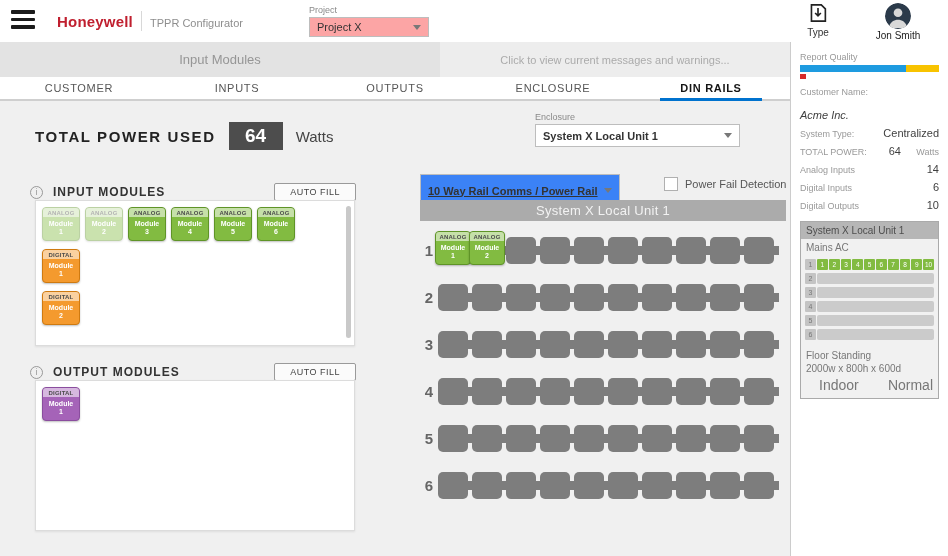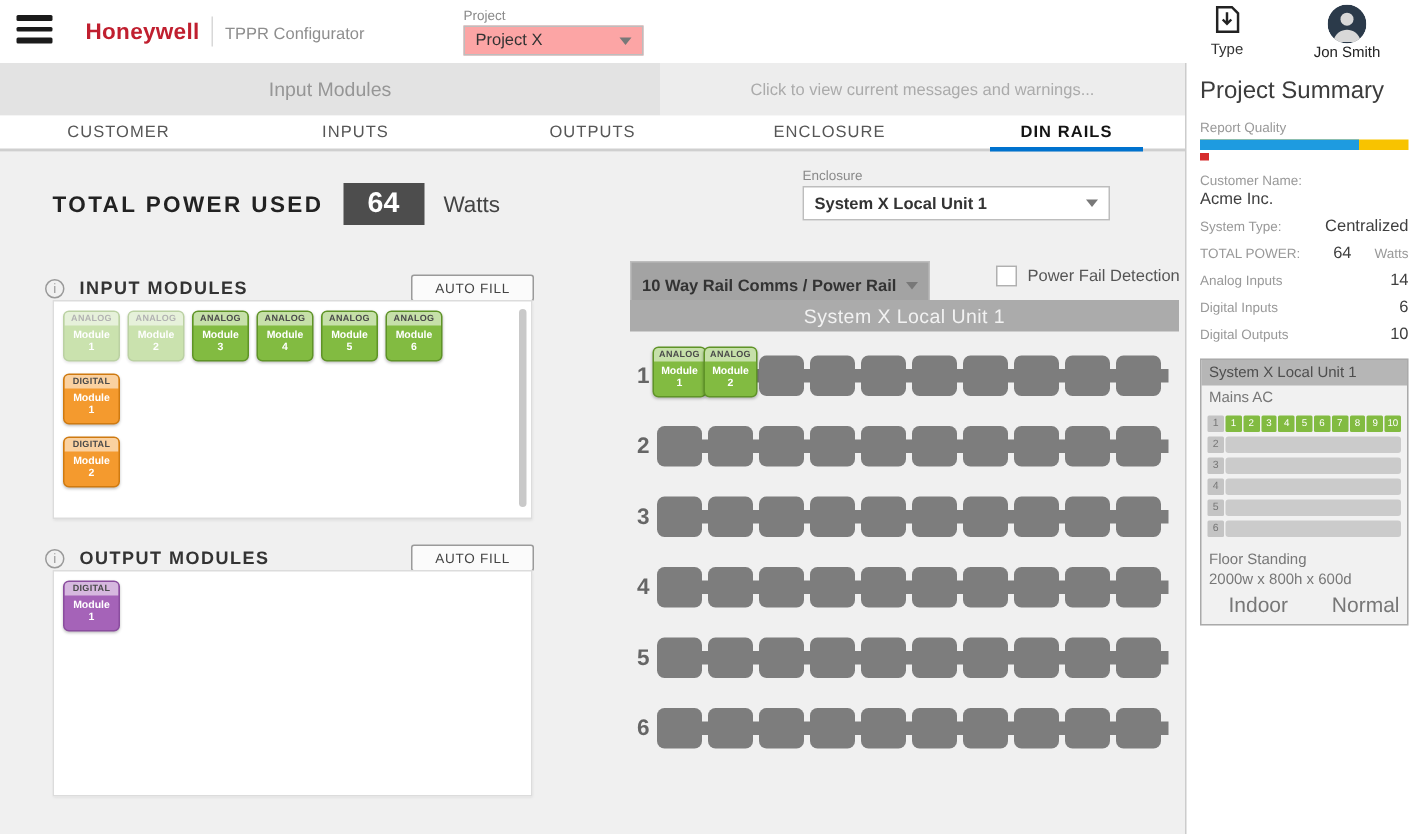--- a/index.html
+++ b/index.html
@@ -76,21 +76,21 @@
   .module-type{font-size:6px;font-weight:bold;text-align:center;padding:2px 0 1px;
                background:rgba(255,255,255,.55);color:#4a4a4a;letter-spacing:.2px;}
   .module-body{color:#fff;font-size:7px;font-weight:bold;text-align:center;padding:3px 0 4px;line-height:8px;}
   .module.green{background:var(--module-green,#82bb41);border-color:#5f9427;}
   .module.orange{background:var(--module-orange,#f49a2e);border-color:#cf7a10;}
   .module.purple{background:var(--module-purple,#a563b8);border-color:#8a4d9e;}
   .module.placed{opacity:.42;}
 
   
   .rail-type-group{position:absolute;left:420px;top:73px;width:200px;}
-  .rail-select{height:33px;font-size:11px;font-weight:bold;color:#333;background:#a3a3a3;}
+  .rail-select{height:33px;font-size:11px;font-weight:bold;color:#333;background:#3b82f6;text-decoration:underline;}
   .pfd-group{position:absolute;left:664px;top:76px;display:flex;align-items:center;gap:7px;}
   .checkbox{width:14px;height:14px;background:#fff;border:1px solid #b0b0b0;cursor:pointer;flex:none;}
   .pfd-label{font-size:11px;color:#555;}
   .rail-header{position:absolute;left:420px;top:99px;width:366px;height:21px;background:#ababab;
                color:#f2f2f2;font-size:13px;text-align:center;line-height:21px;letter-spacing:.3px;}
   .rails{position:absolute;left:420px;top:136px;width:366px;}
   .rail-row{display:flex;align-items:center;margin-bottom:20px;height:27px;}
   .rail-number{width:13px;font-size:15px;font-weight:bold;color:#666;text-align:right;margin-right:5px;flex:none;}
   .slot{width:30px;height:27px;background:var(--slot-gray,#7d7d7d);border-radius:5px;position:relative;
         flex:none;z-index:1;}
@@ -104,21 +104,21 @@
   .rq-label{font-size:9px;color:#999;margin-bottom:3px;}
   .rq-bar{height:7px;background:var(--progress-yellow,#f8c300);position:relative;}
   .rq-fill{position:absolute;left:0;top:0;bottom:0;background:var(--progress-blue,#1e9be0);}
   .rq-marker{width:6px;height:5px;background:#d62b2b;margin-top:2px;}
   .f-label{font-size:9px;color:#999;}
   .f-value{font-size:11px;color:#3f3f3f;}
   .f-row{display:flex;align-items:baseline;margin-top:6px;}
   .f-row .f-label{flex:1;}
   .f-suffix{font-size:9px;color:#999;width:38px;text-align:right;}
   .stacked{margin-top:8px;}
-  .stacked .f-value{margin-top:2px;}
+  .stacked .f-value{margin-top:12px;font-style:italic;}
   .mini-panel{margin-top:10px;border:1px solid #aaa;background:#f1f1f1;}
   .mini-header{background:#b6b6b6;color:#4e4e4e;font-size:10px;padding:3px 5px;}
   .mini-power{font-size:10px;color:#777;padding:3px 5px 1px;}
   .mini-rails{padding:2px 4px;}
   .mini-rail{display:flex;align-items:center;margin:3px 0;height:11px;}
   .mini-num{width:11px;height:11px;background:#c4c4c4;color:#777;font-size:7px;display:flex;
             align-items:center;justify-content:center;flex:none;margin-right:1px;border-radius:1px;}
   .mini-bar{flex:1;height:11px;background:#cbcbcb;border-radius:2px;}
   .mini-cells{flex:1;display:flex;gap:1px;}
   .mini-cell{flex:1;height:11px;background:var(--module-green,#82bb41);color:#fff;font-size:6.5px;
@@ -448,21 +448,20 @@
         <div class="connector"></div>
         <div class="slot"></div>
         <div class="connector"></div>
         <div class="slot"></div>
         <div class="connector"></div>
       </div>
     </div>
 </div>
 
 <div class="sidebar">
-  <div class="sidebar-title">Project Summary</div>
   <div class="rq-label">Report Quality</div>
   <div class="rq-bar">
     <div class="rq-fill" id="rq-fill" style="width: 76%;"></div>
   </div>
   <div class="rq-marker"></div>
 
   <div id="summary-fields">
       <div class="stacked">
         <div class="f-label">Customer Name:</div>
         <div class="f-value">Acme Inc.</div>

